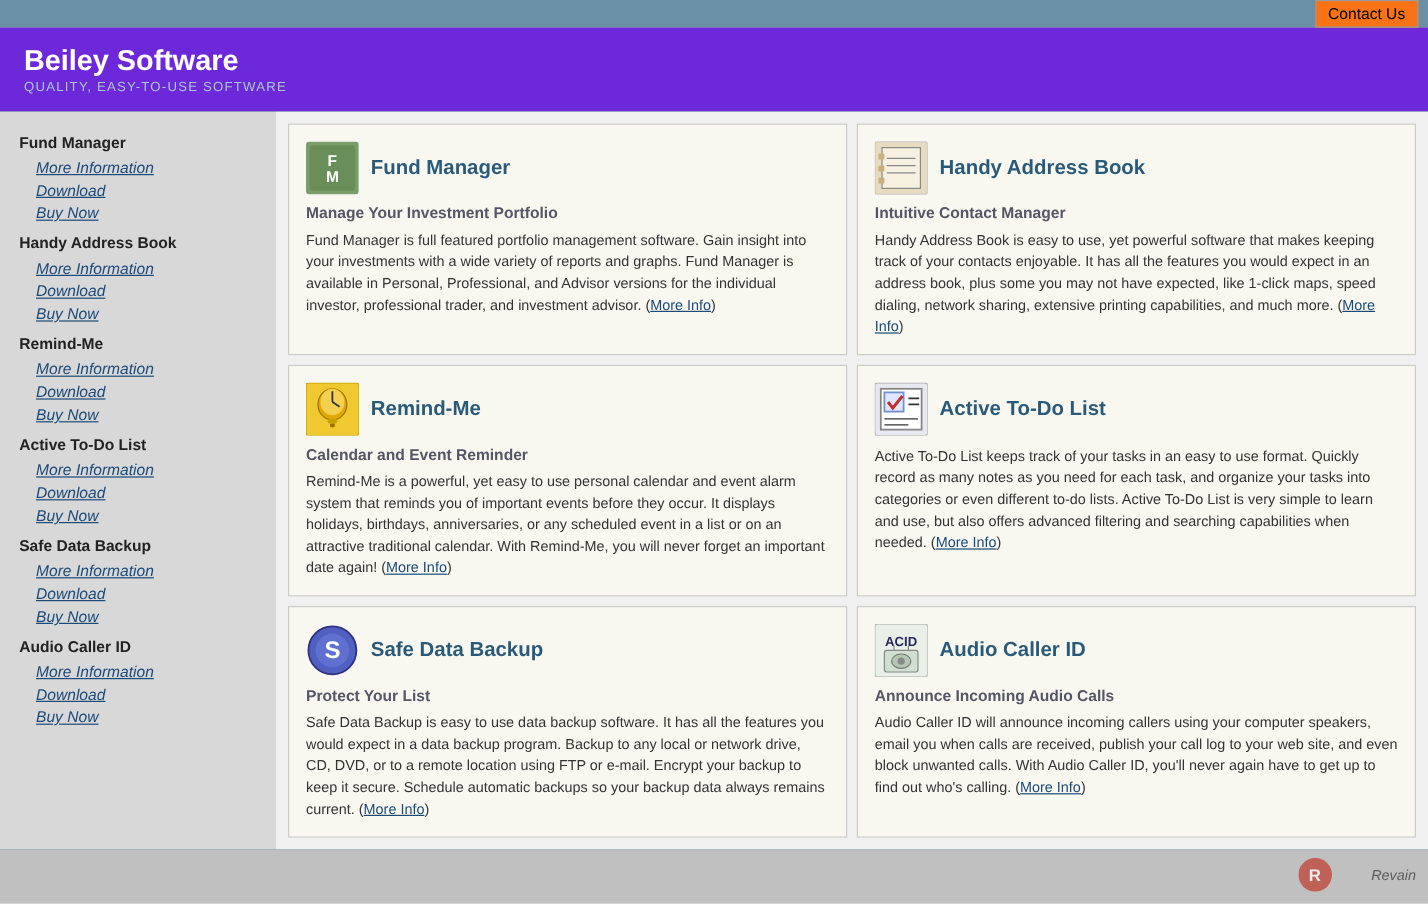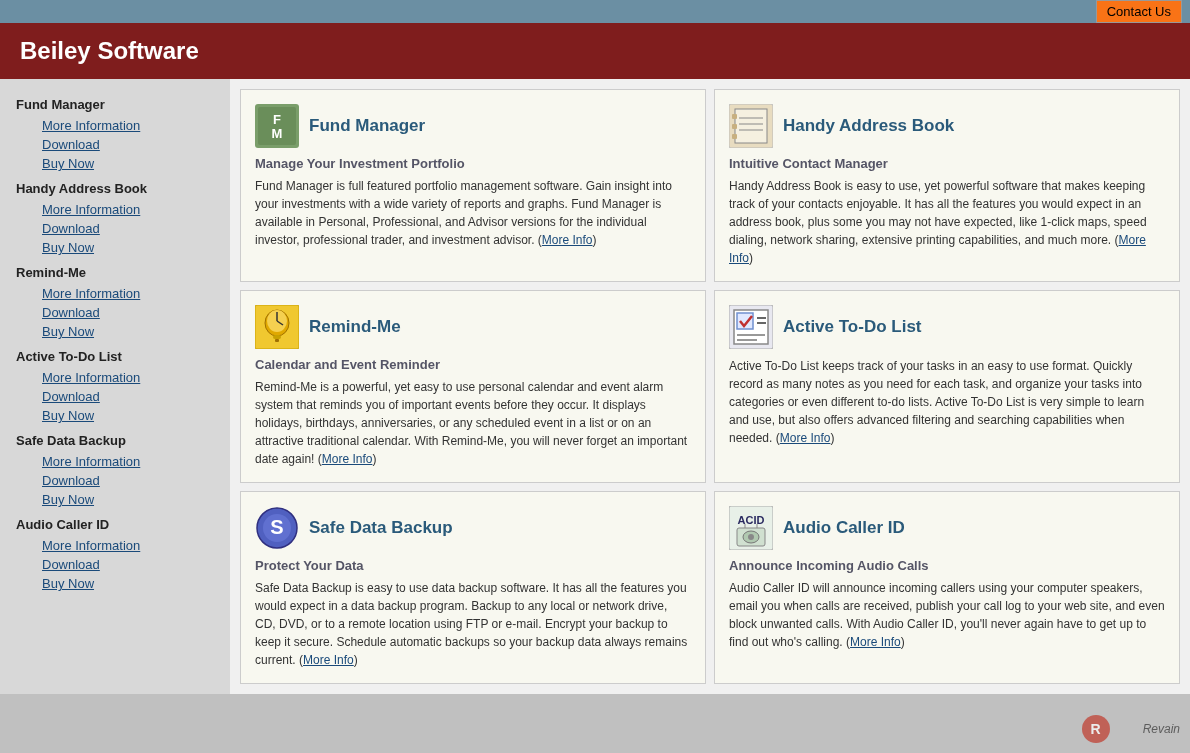--- a/index.html
+++ b/index.html
@@ -13,21 +13,21 @@
     #top-bar a {
       background: #f97316;
       border: 1px solid #999;
       padding: 3px 10px;
       text-decoration: none;
       color: #000;
       font-size: 13px;
     }
 
     #header {
-      background: #7f1d1d;
+      background: #6d28d9;
       padding: 14px 20px 14px 20px;
     }
     #header h1 {
       color: #ffffff;
       font-size: 24px;
       font-weight: bold;
     }
     #header p {
       color: #a8c8d8;
       font-size: 11px;
@@ -47,25 +47,26 @@
       padding: 10px 0;
     }
     .sidebar-section-title {
       font-weight: bold;
       color: #222;
       padding: 8px 16px 4px 16px;
       font-size: 13px;
     }
     .sidebar-link {
       display: block;
-      padding: 2px 16px 2px 42px;
+      padding: 2px 16px 2px 30px;
       color: #1a4a7a;
       text-decoration: underline;
       cursor: pointer;
       font-size: 13px;
+      font-style: italic;
     }
 
     #content {
       flex: 1;
       padding: 10px;
       background: #f0f0f0;
     }
 
     .product-grid {
       display: grid;
@@ -140,20 +141,21 @@
   </style>
 </head>
 <body>
 
 <div id="top-bar">
   <a>Contact Us</a>
 </div>
 
 <div id="header">
   <h1>Beiley Software</h1>
+  <p>QUALITY, EASY-TO-USE SOFTWARE</p>
 </div>
 
 <div id="main">
 
   <div id="sidebar">
 
   <div class="sidebar-section-title">Fund Manager</div>
       <span class="sidebar-link">More Information</span>
       <span class="sidebar-link">Download</span>
       <span class="sidebar-link">Buy Now</span>
@@ -246,21 +248,21 @@
         </div>
         <div class="product-card">
           <div class="product-header">
             <div class="product-icon"><svg width="44" height="44" viewBox="0 0 44 44" xmlns="http://www.w3.org/2000/svg">
       <circle cx="22" cy="22" r="20" fill="#5060c0" stroke="#303080" stroke-width="1.5"></circle>
       <circle cx="22" cy="22" r="14" fill="#6070d0"></circle>
       <text x="22" y="28" text-anchor="middle" font-size="20" font-weight="bold" fill="white" font-family="Arial">S</text>
     </svg></div>
             <span class="product-title">Safe Data Backup</span>
           </div>
-          <div class="product-subtitle">Protect Your Data</div>
+          <div class="product-subtitle">Protect Your List</div>
           <div class="product-desc">Safe Data Backup is easy to use data backup software.  It has all the features you would expect in a data backup program.  Backup to any local or network drive, CD, DVD, or to a remote location using FTP or e-mail.  Encrypt your backup to keep it secure.  Schedule automatic backups so your backup data always remains current.  (<a href="#">More Info</a>)</div>
         </div>
         <div class="product-card">
           <div class="product-header">
             <div class="product-icon"><svg width="44" height="44" viewBox="0 0 44 44" xmlns="http://www.w3.org/2000/svg">
       <rect width="44" height="44" fill="#e8f0e8" rx="2" stroke="#aaa" stroke-width="1"></rect>
       <text x="22" y="18" text-anchor="middle" font-size="11" font-weight="bold" fill="#2a2a60" font-family="Arial">ACID</text>
       <rect x="8" y="22" width="28" height="18" fill="#d0e0d0" stroke="#888" stroke-width="1" rx="2"></rect>
       <ellipse cx="22" cy="31" rx="8" ry="6" fill="#b0c8b0" stroke="#777" stroke-width="1"></ellipse>
       <circle cx="22" cy="31" r="3" fill="#888"></circle>

